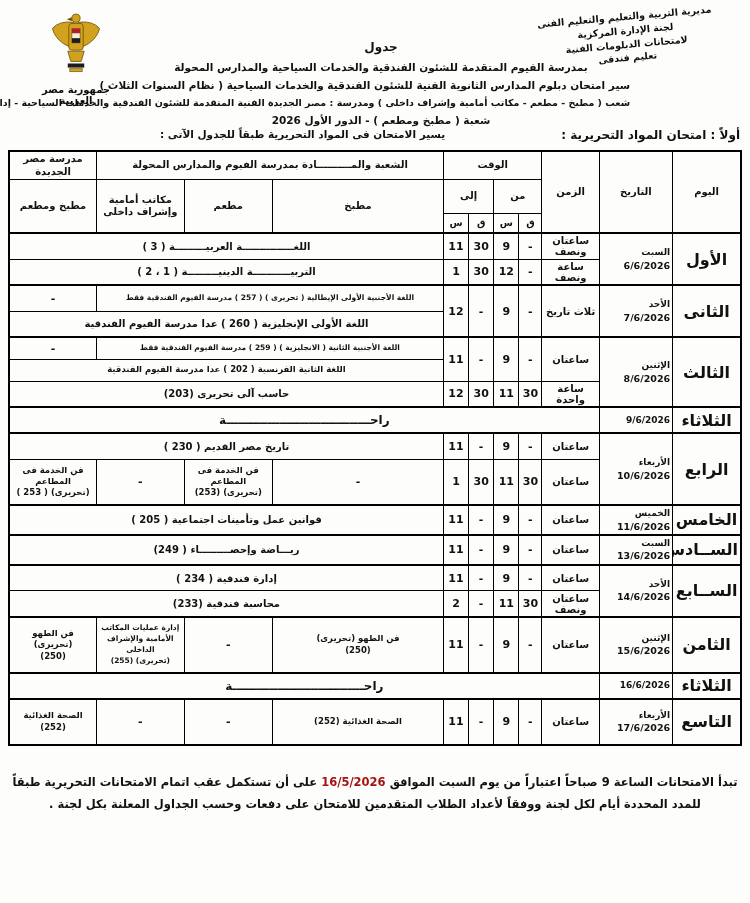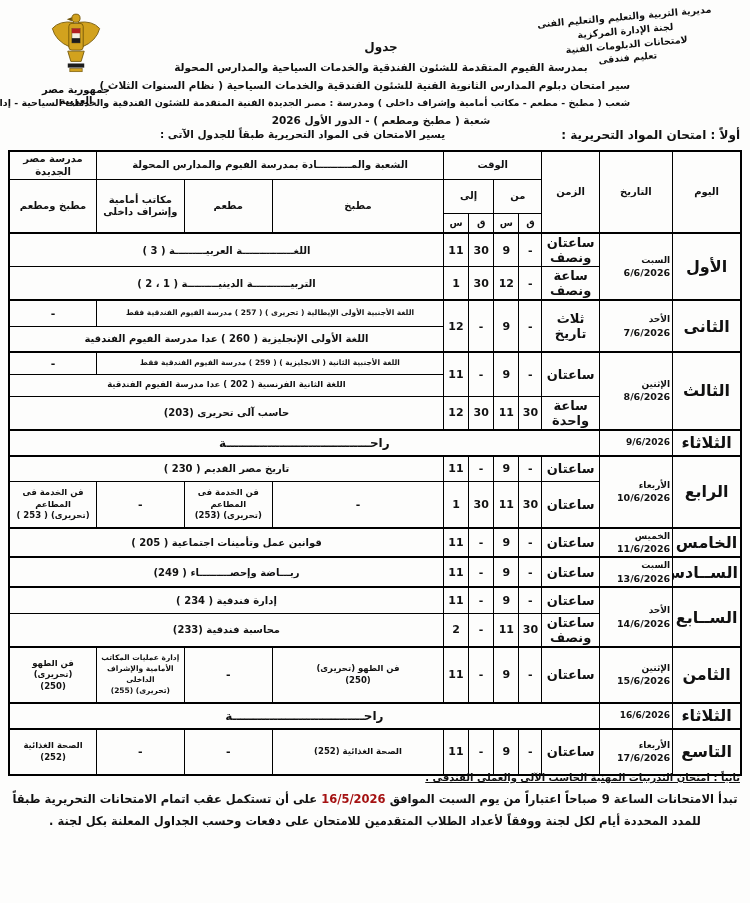--- a/index.html
+++ b/index.html
@@ -41,21 +41,21 @@
   thead tr:nth-child(2){height:34px;}
   thead tr:nth-child(3) th{height:16px;font-size:9.5px;}
   tbody tr{height:26px;}
   tbody tr.tall{height:46px;}
   tbody tr.xtall{height:56px;}
   tbody tr.short{height:22px;}
   tbody tr.g td{border-top:2.5px solid #000;}
   td.day{font-size:16px;text-align:center;}
   td.date{font-size:9px;line-height:1.4;text-align:right;}
   td.date .cl:last-child{font-size:9.5px;}
-  td.dur{font-size:13px;}
+  td.dur{font-size:10px;}
   td.num{font-size:11px;}
   td.subj{font-size:10px;}
   td.sm{font-size:8.5px;line-height:1.35;}
   td.xs{font-size:7.5px;line-height:1.45;}
   td.rest{font-size:12px;letter-spacing:0;}
 
   
   .footer{position:absolute;top:772px;right:10px;left:10px;font-weight:bold;}
   .section2-label{font-size:10px;text-align:right;text-decoration:underline;margin-bottom:6px;}
   .footer-note{font-size:11.5px;text-align:center;line-height:1.9;transform:scaleY(1.02);}
@@ -333,21 +333,20 @@
             <td class="subj sm">الصحة الغذائية (252)</td>
             <td class="num">-</td>
             <td class="num">-</td>
             <td class="subj sm">الصحة الغذائية (252)</td>
           </tr>
         </tbody>
     </table>
   </div>
 
   <div class="footer">
-    <div class="section2-label">ثانياً : امتحان التدريبات المهنية الحاسب الآلى والعملى الفندقى .</div>
     <div class="footer-note">
       <span>تبدأ الامتحانات الساعة 9 صباحاً اعتباراً من يوم السبت الموافق</span>
       <span class="red-date">16/5/2026</span>
       <span>على أن تستكمل عقب اتمام الامتحانات التحريرية طبقاً للمدد المحددة أيام لكل لجنة ووفقاً لأعداد الطلاب المتقدمين للامتحان على دفعات وحسب الجداول المعلنة بكل لجنة .</span>
     </div>
   </div>
 
 </div>
 
 </body></html>

